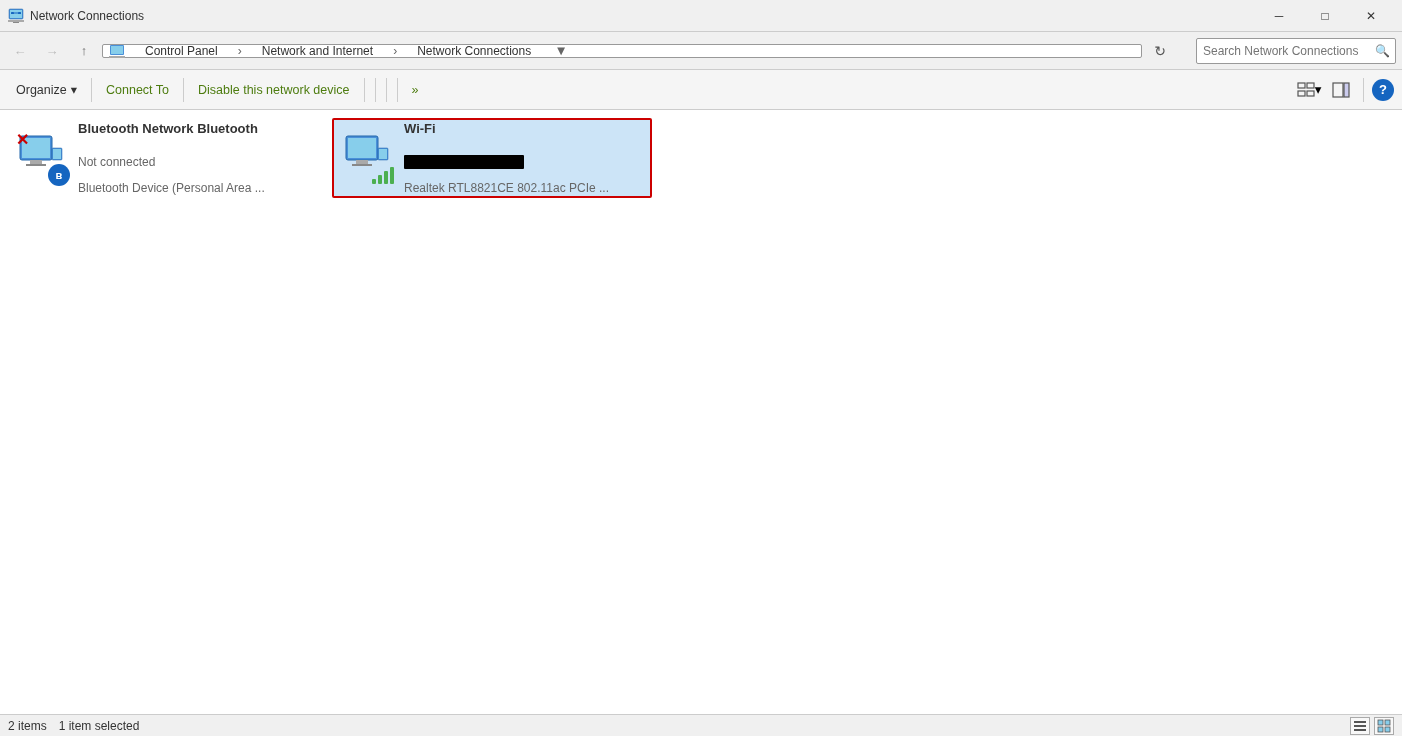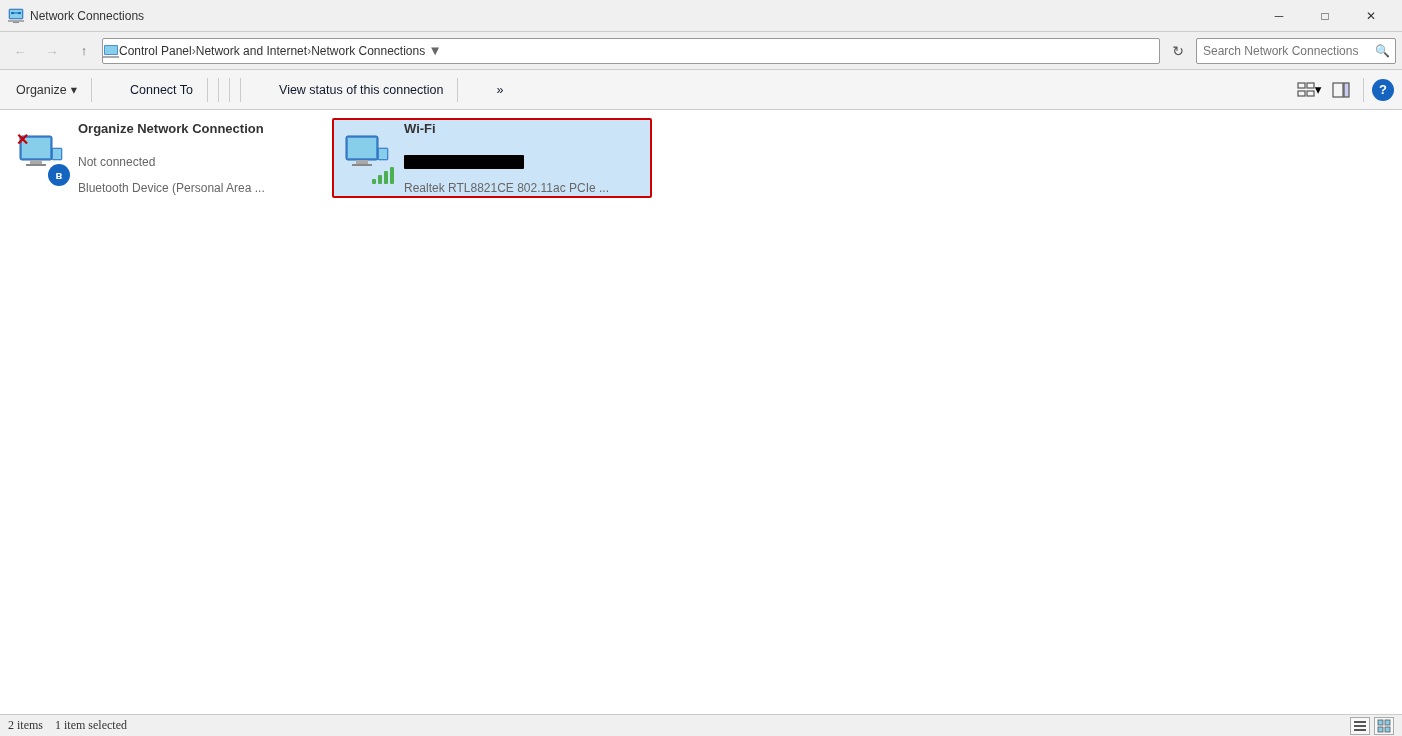--- a/index.html
+++ b/index.html
@@ -79,24 +79,24 @@
       color: #666;
       font-size: 13px;
     }
     .nav-btn.disabled { color: #bbb; cursor: default; }
     .address-path {
       flex: 1;
       display: flex;
       align-items: center;
       background: #fff;
       border: 1px solid #999;
-      height: 26px;
-      padding: 0 0;
-      border-radius: 2px;
-      gap: 0;
+      height: 14px;
+      padding: 0 6px;
+      border-radius: 2px;
+      gap: 20px;
     }
     .address-path-icon {
       width: 16px;
       height: 16px;
       flex-shrink: 0;
     }
     .breadcrumb-item {
       color: #333;
       font-size: 12px;
       cursor: pointer;
@@ -136,20 +136,21 @@
     .search-box {
       width: 200px;
       height: 26px;
       border: 1px solid #999;
       background: #fff;
       padding: 0 24px 0 6px;
       border-radius: 2px;
       font-size: 12px;
       color: #999;
       position: relative;
+      margin-left: 18px;
     }
     .search-container {
       position: relative;
       display: flex;
       align-items: center;
     }
     .search-icon {
       position: absolute;
       right: 6px;
       color: #666;
@@ -175,21 +176,21 @@
       background: transparent;
       cursor: pointer;
       display: flex;
       align-items: center;
       gap: 4px;
       font-size: 12.5px;
       color: #333;
       border-radius: 2px;
       white-space: nowrap;
     }
-    .toolbar-btn.active-blue { color: #0f172a; margin-left: 24px; }
+    .toolbar-btn.active-blue { color: #4d7c0f; }
     .toolbar-sep {
       width: 1px;
       height: 24px;
       background: #ccc;
       margin: 0 4px;
     }
     .toolbar-right {
       margin-left: auto;
       display: flex;
       align-items: center;
@@ -330,21 +331,20 @@
       padding: 0 8px;
       justify-content: space-between;
       flex-shrink: 0;
     }
     .status-left {
       display: flex;
       gap: 12px;
       align-items: center;
       font-size: 12px;
       color: #333;
-      font-family: Liberation Serif, serif;
     }
     .status-right {
       display: flex;
       gap: 4px;
       align-items: center;
     }
     .status-view-btn {
       width: 20px;
       height: 18px;
       border: 1px solid #aaa;
@@ -425,26 +425,26 @@
 <div class="toolbar">
   <button class="toolbar-btn">
     <span>Organize</span>
     <span>▾</span>
   </button>
   <div class="toolbar-sep"></div>
   <button class="toolbar-btn active-blue">
     <span>Connect To</span>
   </button>
   <div class="toolbar-sep"></div>
+  <button class="toolbar-btn active-blue">
+    <span>Disable this network device</span>
+  </button>
   <div class="toolbar-sep"></div>
   <div class="toolbar-sep"></div>
   <div class="toolbar-sep"></div>
-  <button class="toolbar-btn active-blue">
-    <span>View status of this connection</span>
-  </button>
   <div class="toolbar-sep"></div>
   <button class="toolbar-btn active-blue">
     <span>»</span>
   </button>
 
   <div class="toolbar-right">
     <button class="view-btn">
       <svg width="18" height="18" viewBox="0 0 18 18">
         <rect x="1" y="2" width="7" height="5" fill="none" stroke="#555" stroke-width="1.2"></rect>
         <rect x="10" y="2" width="7" height="5" fill="none" stroke="#555" stroke-width="1.2"></rect>
@@ -479,21 +479,21 @@
 
         <rect x="36" y="16" width="10" height="12" rx="1" fill="#4a90d9" stroke="#2266aa" stroke-width="0.5"></rect>
         <rect x="37" y="17" width="8" height="10" fill="#87ceeb"></rect>
       </svg>
       
       <span class="error-badge">✕</span>
       
       <div class="bt-badge">ʙ</div>
     </div>
     <div class="network-item-info">
-      <div class="network-item-name">Organize Network Connection</div>
+      <div class="network-item-name">Bluetooth Network Bluetooth</div>
       <div class="network-item-status">Not connected</div>
       <div class="network-item-detail">Bluetooth Device (Personal Area ...</div>
     </div>
   </div>
 
   <div class="network-item selected">
     <div class="network-item-icon-container">
       
       <svg class="computer-icon" viewBox="0 0 48 48">
 

